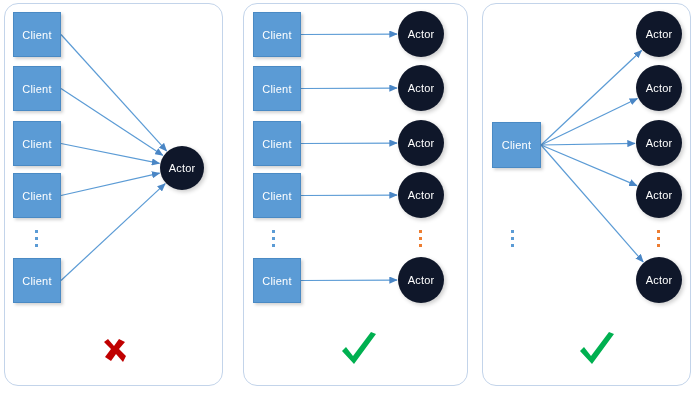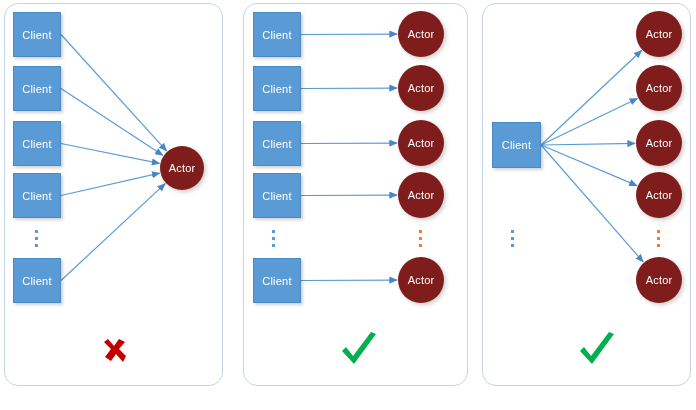--- a/index.html
+++ b/index.html
@@ -42,21 +42,21 @@
     box-sizing: border-box;
     z-index: 3;
     user-select: none;
   }
   .client {
     background: #5b9bd5;
     border: 1px solid #4a8ac4;
     box-shadow: 2px 2px 3px rgba(0,0,0,0.18);
   }
   .actor {
-    background: #7f1d1d;
+    background: #0f172a;
     border-radius: 50%;
     box-shadow: 2px 2px 4px rgba(0,0,0,0.20);
   }
   .ellipsis {
     position: absolute;
     display: flex;
     flex-direction: column;
     align-items: center;
     justify-content: space-between;
     z-index: 3;

